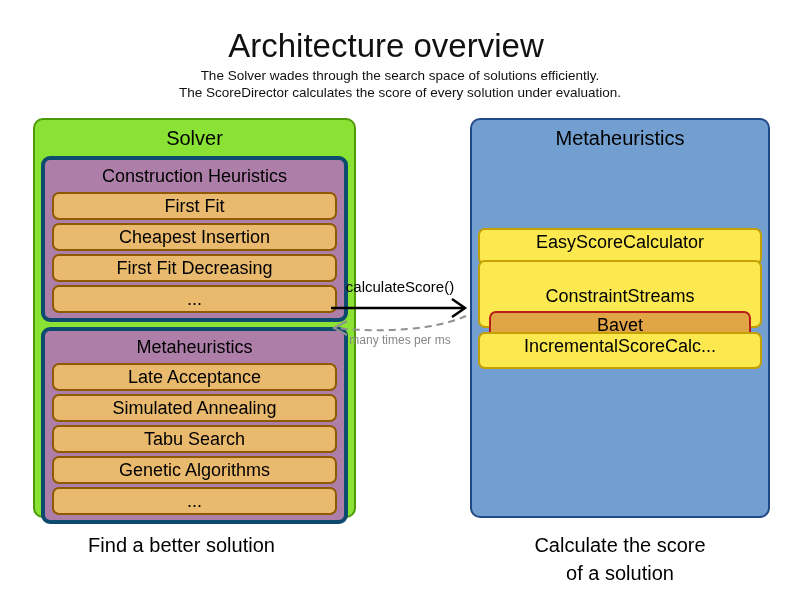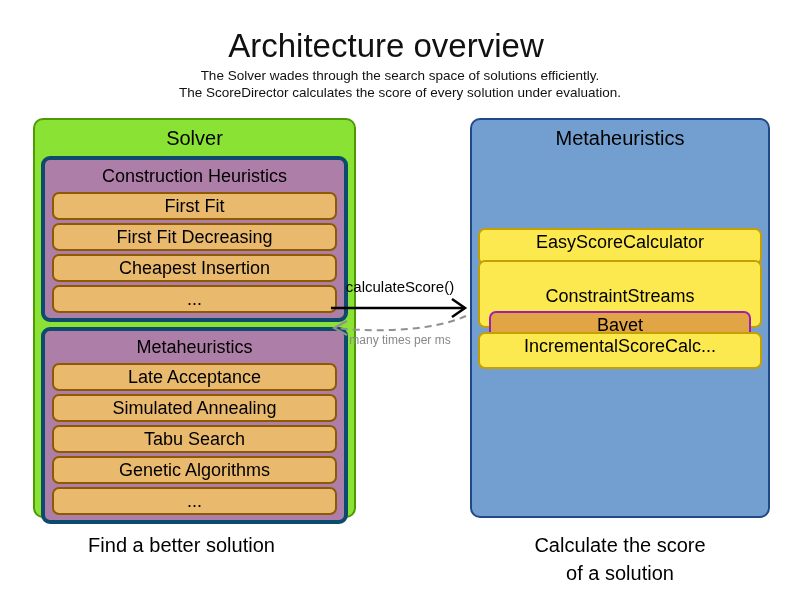--- a/index.html
+++ b/index.html
@@ -91,21 +91,21 @@
   .calc.simple { height: 37px; line-height: 25px; }
   .calc1 { top: 108px; }
   .calc2 { top: 140px; height: 68px; }
   .calc3 { top: 212px; }
   .calc-header { height: 29px; line-height: 29px; text-align: center; font-size: 18px; margin-top: 20px; }
   .bavet {
     margin: 0 9px;
     height: 29px;
     line-height: 25px;
     background: #E1A546;
-    border: 2px solid #a21caf;
+    border: 2px solid #b91c1c;
     border-radius: 7px;
     text-align: center;
     font-size: 18px;
   }
 
   .caption {
     position: absolute;
     top: 531px;
     text-align: center;
     font-size: 20px;
@@ -140,22 +140,22 @@
   <div class="title">Architecture overview</div>
   <div class="subtitle line1">The Solver wades through the search space of solutions efficiently.</div>
   <div class="subtitle line2">The ScoreDirector calculates the score of every solution under evaluation.</div>
 
   <div class="big-box solver-box">
     <div class="big-header">Solver</div>
 
     <div class="group">
       <div class="group-header">Construction Heuristics</div>
       <div class="item">First Fit</div>
+      <div class="item">Cheapest Insertion</div>
       <div class="item">First Fit Decreasing</div>
-      <div class="item">Cheapest Insertion</div>
       <div class="item">...</div>
     </div>
 
     <div class="group">
       <div class="group-header">Metaheuristics</div>
       <div class="item">Late Acceptance</div>
       <div class="item">Simulated Annealing</div>
       <div class="item">Tabu Search</div>
       <div class="item">Genetic Algorithms</div>
       <div class="item">...</div>

